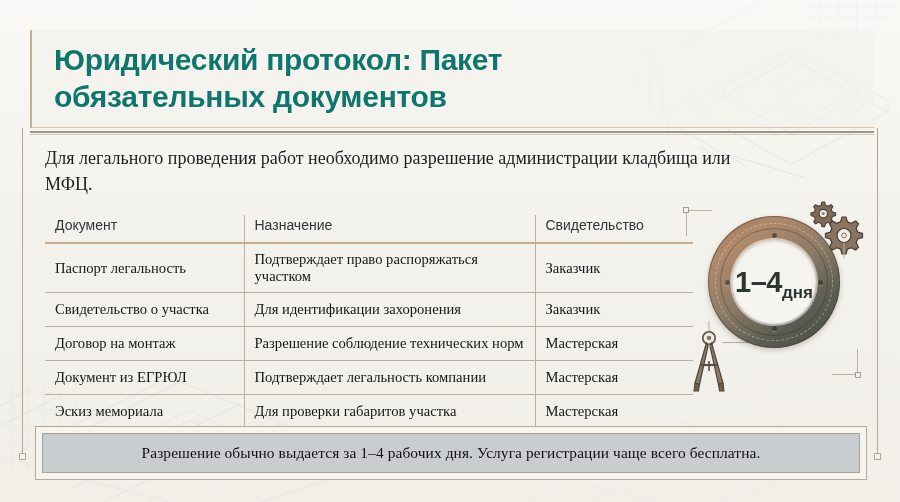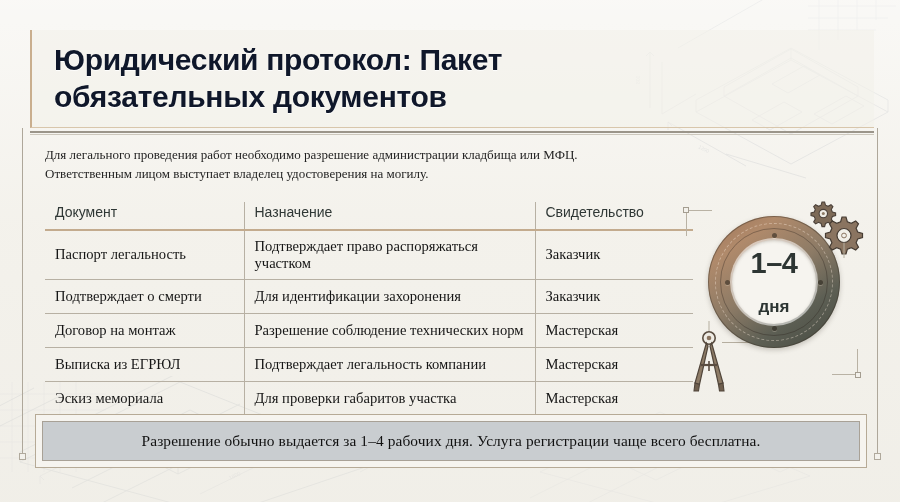--- a/index.html
+++ b/index.html
@@ -74,21 +74,21 @@
     border-bottom: 1px solid #d8c6ab;
     display: flex;
     align-items: center;
     padding-left: 22px;
   }
   .header-title {
     font-size: 30px;
     font-weight: 700;
     line-height: 1.22;
     letter-spacing: -0.3px;
-    color: #0f172a;
+    color: #0f766e;
     max-width: 540px;
     text-shadow: 0 1px 0 rgba(255,255,255,0.8);
   }
 
   .header-rule {
     position: absolute;
     left: 30px;
     right: 26px;
     top: 131px;
     height: 2px;
@@ -105,21 +105,21 @@
   
   .content {
     position: absolute;
     left: 45px;
     top: 146px;
     right: 26px;
   }
 
   .intro {
     font-family: "Liberation Serif", serif;
-    font-size: 13px;
+    font-size: 18px;
     line-height: 1.42;
     color: #1e1e1e;
     max-width: 700px;
   }
   .intro p + p { margin-top: 1px; }
 
   
   .doc-table {
     margin-top: 18px;
     width: 648px;
@@ -219,21 +219,20 @@
   .bs-b { left: 50%; margin-left: -2.5px; bottom: 17px; }
 
   .badge-inner {
     position: relative;
     width: 84px;
     height: 84px;
     border-radius: 50%;
     background: #f6f4ef;
     box-shadow: 0 0 0 2px rgba(255,255,255,0.55), inset 0 1px 3px rgba(90,78,62,0.25);
     display: flex;
-    flex-direction: column;
     align-items: center;
     justify-content: center;
     line-height: 1;
   }
   .badge-num {
     font-family: "Liberation Sans", sans-serif;
     font-size: 29px;
     font-weight: 700;
     color: #2d3533;
     letter-spacing: -0.5px;
@@ -251,21 +250,21 @@
 
   .lead-line { position: absolute; background: #b5ae9f; height: 1px; }
   .ll-gear    { right: 52px; top: 48px; width: 34px; }
   .ll-compass { left: 40px;  bottom: 58px; width: 36px; }
 
   
   .callout {
     position: absolute;
     left: 42px;
     right: 40px;
-    top: 421px;
+    top: 433px;
     height: 40px;
     background: #c9cdd0;
     border: 1px solid #a8a196;
     box-shadow: 0 0 0 6px #f6f4ef, 0 0 0 7px #b6aa96;
     display: flex;
     align-items: center;
     justify-content: center;
   }
   .callout-text {
     font-family: "Liberation Serif", serif;
@@ -357,21 +356,20 @@
 
   <div class="header">
     <h1 class="header-title">Юридический протокол: Пакет обязательных документов</h1>
   </div>
   <div class="header-rule"></div>
 
   <div class="content">
 
     <div class="intro">
       <p>Для легального проведения работ необходимо разрешение администрации кладбища или МФЦ.</p>
-      <p>Ответственным лицом выступает владелец удостоверения на могилу.</p>
     </div>
 
     <table class="doc-table">
       <colgroup>
           <col class="c1">
           <col class="c2">
           <col class="c3">
         </colgroup>
       <thead>
         <tr>
@@ -380,31 +378,31 @@
           <th>Свидетельство</th>
         </tr>
       </thead>
       <tbody>
         <tr>
           <td>Паспорт легальность</td>
           <td>Подтверждает право распоряжаться участком</td>
           <td>Заказчик</td>
         </tr>
         <tr>
-          <td>Подтверждает о смерти</td>
+          <td>Свидетельство о участка</td>
           <td>Для идентификации захоронения</td>
           <td>Заказчик</td>
         </tr>
         <tr>
           <td>Договор на монтаж</td>
           <td>Разрешение соблюдение технических норм</td>
           <td>Мастерская</td>
         </tr>
         <tr>
-          <td>Выписка из ЕГРЮЛ</td>
+          <td>Документ из ЕГРЮЛ</td>
           <td>Подтверждает легальность компании</td>
           <td>Мастерская</td>
         </tr>
         <tr>
           <td>Эскиз мемориала</td>
           <td>Для проверки габаритов участка</td>
           <td>Мастерская</td>
         </tr>
       </tbody>
     </table>

